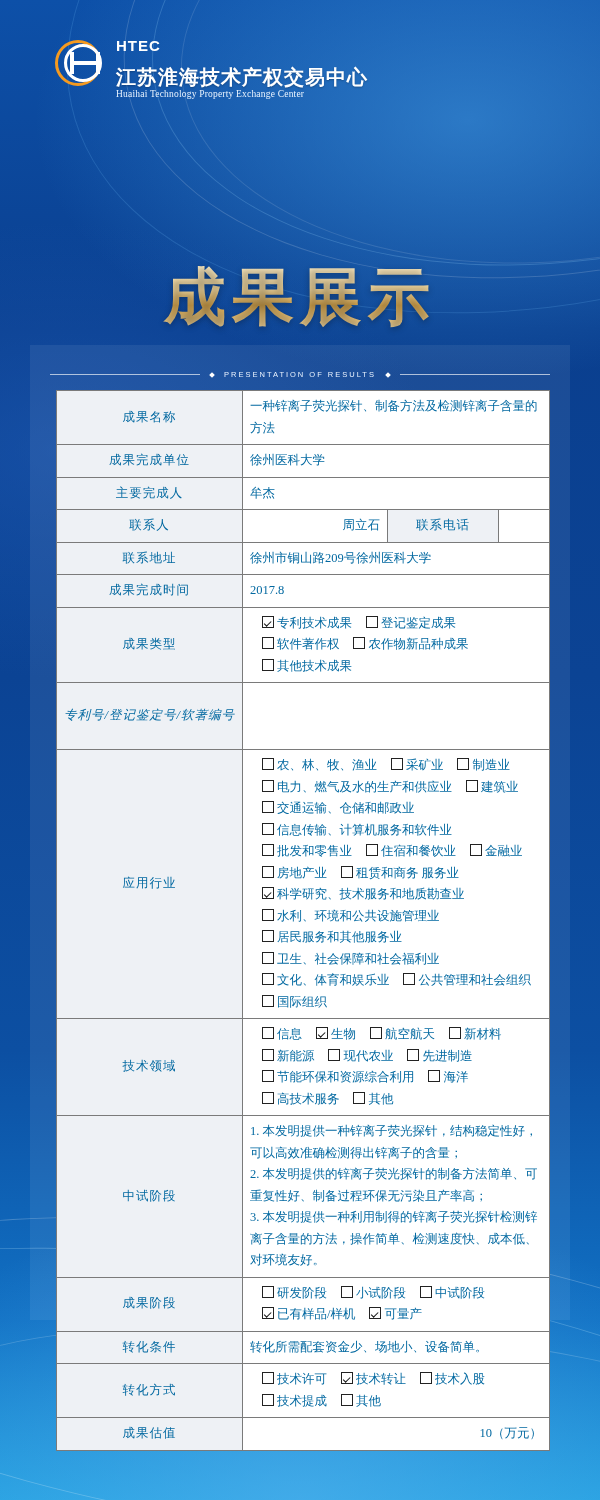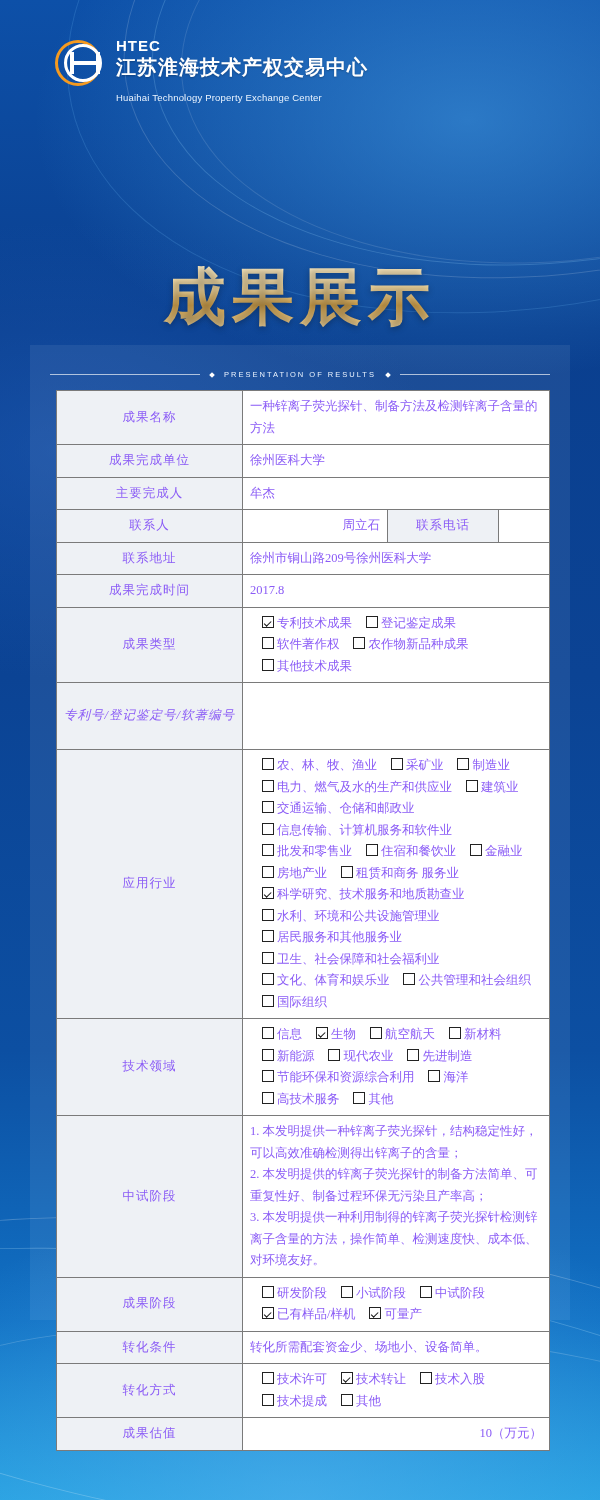--- a/index.html
+++ b/index.html
@@ -39,22 +39,22 @@
     position:absolute;left:12px;top:6px;width:38px;height:38px;border-radius:50%;
     border:3px solid #ffffff;box-sizing:border-box;
   }
   .logo-mark .hbar{
     position:absolute;left:18px;top:14px;width:22px;height:22px;
     border-left:4px solid #fff;border-right:4px solid #fff;
   }
   .logo-mark .hbar:after{content:"";position:absolute;left:0;top:9px;width:22px;height:4px;background:#fff;}
   .logo-text{color:#fff;line-height:1;}
   .logo-htec{font-family:"Liberation Sans",sans-serif;font-weight:bold;font-size:15px;letter-spacing:1px;color:#ffffff;}
-  .logo-cn{font-size:20px;font-weight:bold;margin-top:4px;letter-spacing:1px;text-shadow:0 1px 2px rgba(0,0,0,.25);}
-  .logo-en{font-family:Liberation Sans, sans-serif;font-size:9.5px;margin-top:16px;letter-spacing:.2px;color:#eaf4ff;}
+  .logo-cn{font-size:20px;font-weight:bold;margin-top:14px;letter-spacing:1px;text-shadow:0 1px 2px rgba(0,0,0,.25);}
+  .logo-en{font-family:Liberation Serif, serif;font-size:9.5px;margin-top:3px;letter-spacing:.2px;color:#eaf4ff;}
 
   
   .title-wrap{position:absolute;top:215px;left:0;width:600px;text-align:center;}
   .big-title{
     font-size:62px;font-weight:bold;letter-spacing:6px;
     background:linear-gradient(180deg,#fdf2d4 0%,#f3d79a 42%,#d9a84f 60%,#f7e6bd 100%);
     -webkit-background-clip:text;background-clip:text;color:transparent;
     text-shadow:0 2px 6px rgba(0,0,0,.28);
     font-family:"Liberation Serif",serif;
     margin-top:40px;
@@ -66,21 +66,21 @@
 
   
   .panel{
     position:absolute;left:30px;top:345px;width:540px;height:975px;
     background:rgba(255,255,255,.07);
     border:0;
   }
   table.form{
     position:absolute;left:56px;top:390px;width:494px;
     border-collapse:collapse;background:#fff;
-    font-size:12.5px;color:#8b5cf6;
+    font-size:12.5px;color:#0369a1;
   }
   table.form td{
     border:1px solid #7a7a7a;
     padding:5px 7px;
     vertical-align:middle;
     line-height:1.72;
   }
   td.lbl{
     width:104px;text-align:center;background:#eef1f5;
     letter-spacing:1px;white-space:nowrap;

